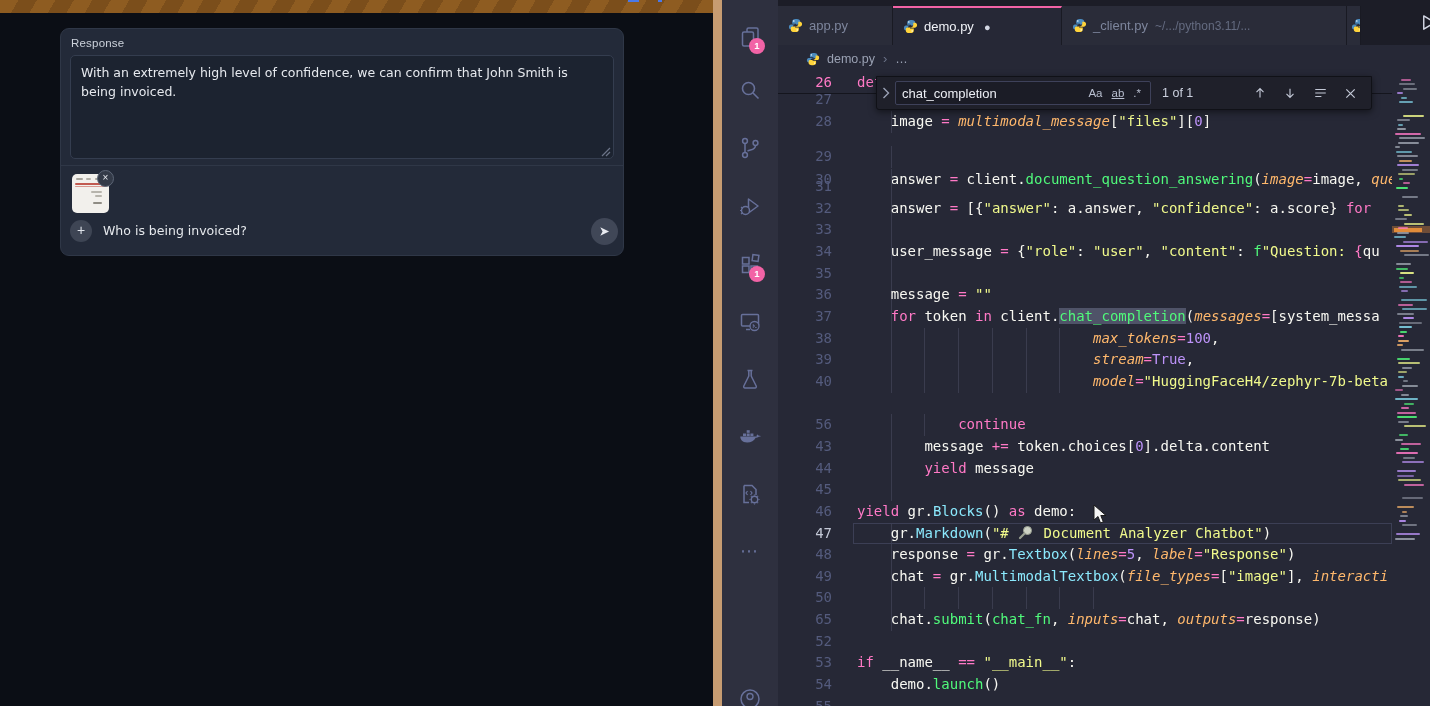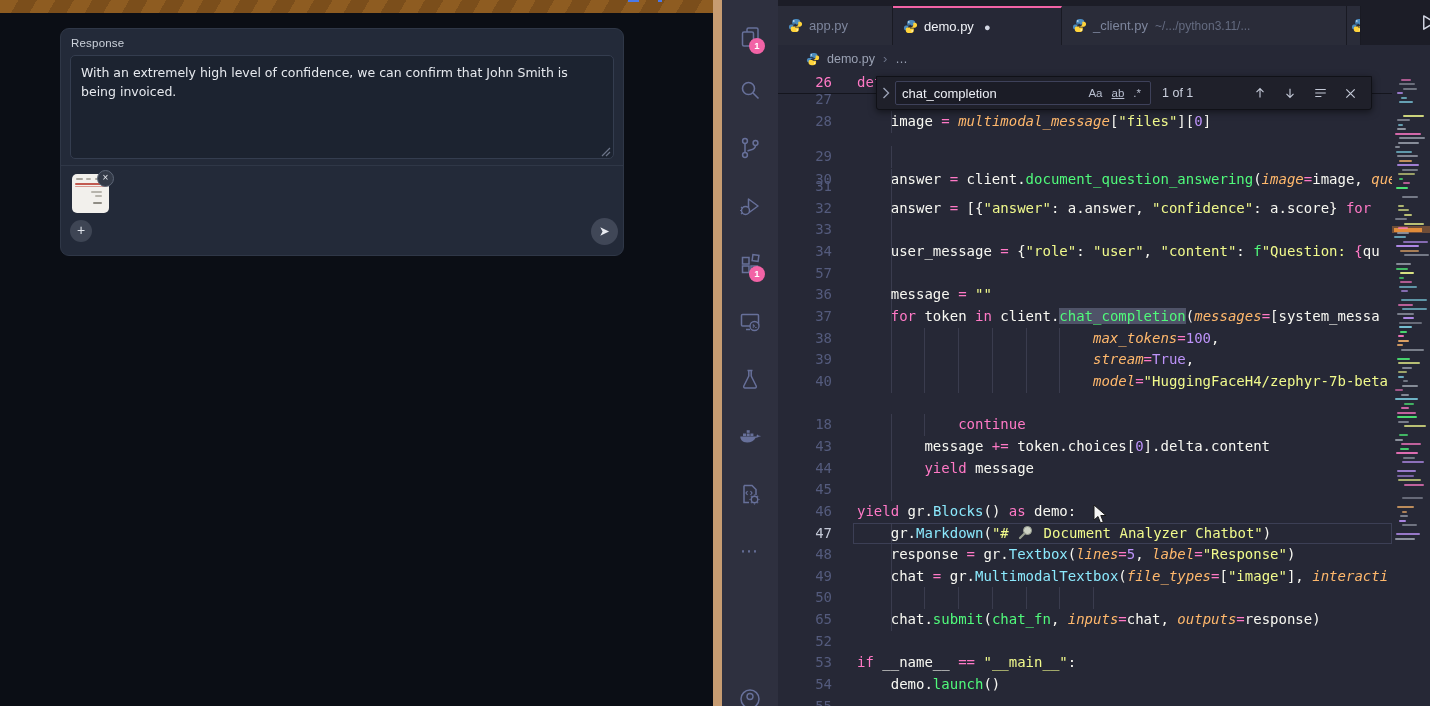--- a/index.html
+++ b/index.html
@@ -120,20 +120,21 @@
         <div class="thumb-mark" style="left:23px;top:4px;width:8px;height:2px;background:#a7a49c;"></div>
         <div class="thumb-mark" style="left:3px;top:9px;width:31px;height:2px;background:#c25a50;"></div>
         <div class="thumb-mark" style="left:3px;top:12px;width:31px;height:1px;background:#d89890;"></div>
         <div class="thumb-mark" style="left:19px;top:17px;width:11px;height:2px;background:#b7b4ac;"></div>
         <div class="thumb-mark" style="left:23px;top:21px;width:7px;height:2px;background:#b7b4ac;"></div>
         <div class="thumb-mark" style="left:21px;top:28px;width:9px;height:2px;background:#8f8c84;"></div>
       </div>
       <div id="gr-thumb-close" class="abs">×</div>
 
       <div id="gr-plus" class="abs">+</div>
+      <input id="gr-msg" class="abs" value="Who is being invoiced?" style="">
       <div id="gr-send" class="abs">
         <svg width="13" height="13" viewBox="0 0 20 20">
           <path d="M3.5 3.5 L17 10 L3.5 16.5 L7 10 Z" fill="#e8eaf0" fill-rule="evenodd"></path>
         </svg>
       </div>
     </div>
   </div>
 
   <div id="vscode-win" class="abs">
 
@@ -293,21 +294,21 @@
           <span class="ln">33</span>
           <span class="code-text"></span>
         </div>
         <div class="code-row" style="top: 168.92px;">
           <div class="guide" style="left: 112.72px;"></div>
           <span class="ln">34</span>
           <span class="code-text"><span class="tok-f">    user_message </span><span class="tok-p">=</span><span class="tok-f"> {</span><span class="tok-y">"role"</span><span class="tok-f">: </span><span class="tok-y">"user"</span><span class="tok-f">, </span><span class="tok-y">"content"</span><span class="tok-f">: </span><span class="tok-g">f</span><span class="tok-y">"Question: </span><span class="tok-p">{</span><span class="tok-f">qu</span></span>
         </div>
         <div class="code-row" style="top: 190.58px;">
           <div class="guide" style="left: 112.72px;"></div>
-          <span class="ln">57</span>
+          <span class="ln">35</span>
           <span class="code-text"></span>
         </div>
         <div class="code-row" style="top: 212.24px;">
           <div class="guide" style="left: 112.72px;"></div>
           <span class="ln">36</span>
           <span class="code-text"><span class="tok-f">    message </span><span class="tok-p">=</span><span class="tok-f"> </span><span class="tok-y">""</span></span>
         </div>
         <div class="code-row" style="top: 233.9px;">
           <div class="guide" style="left: 112.72px;"></div>
           <span class="ln">37</span>
@@ -339,21 +340,21 @@
           <div class="guide" style="left: 180.16px;"></div>
           <div class="guide" style="left: 213.88px;"></div>
           <div class="guide" style="left: 247.6px;"></div>
           <div class="guide" style="left: 281.32px;"></div>
           <span class="ln">40</span>
           <span class="code-text"><span class="tok-f">                            </span><span class="tok-o">model</span><span class="tok-p">=</span><span class="tok-y">"HuggingFaceH4/zephyr-7b-beta</span></span>
         </div>
         <div class="code-row" style="top: 342.2px;">
           <div class="guide" style="left: 112.72px;"></div>
           <div class="guide" style="left: 146.44px;"></div>
-          <span class="ln">18</span>
+          <span class="ln">56</span>
           <span class="code-text"><span class="tok-f">            </span><span class="tok-p">continue</span></span>
         </div>
         <div class="code-row" style="top: 363.86px;">
           <div class="guide" style="left: 112.72px;"></div>
           <span class="ln">43</span>
           <span class="code-text"><span class="tok-f">        message </span><span class="tok-p">+=</span><span class="tok-f"> token.choices[</span><span class="tok-pu">0</span><span class="tok-f">].delta.content</span></span>
         </div>
         <div class="code-row" style="top: 385.52px;">
           <div class="guide" style="left: 112.72px;"></div>
           <span class="ln">44</span>

